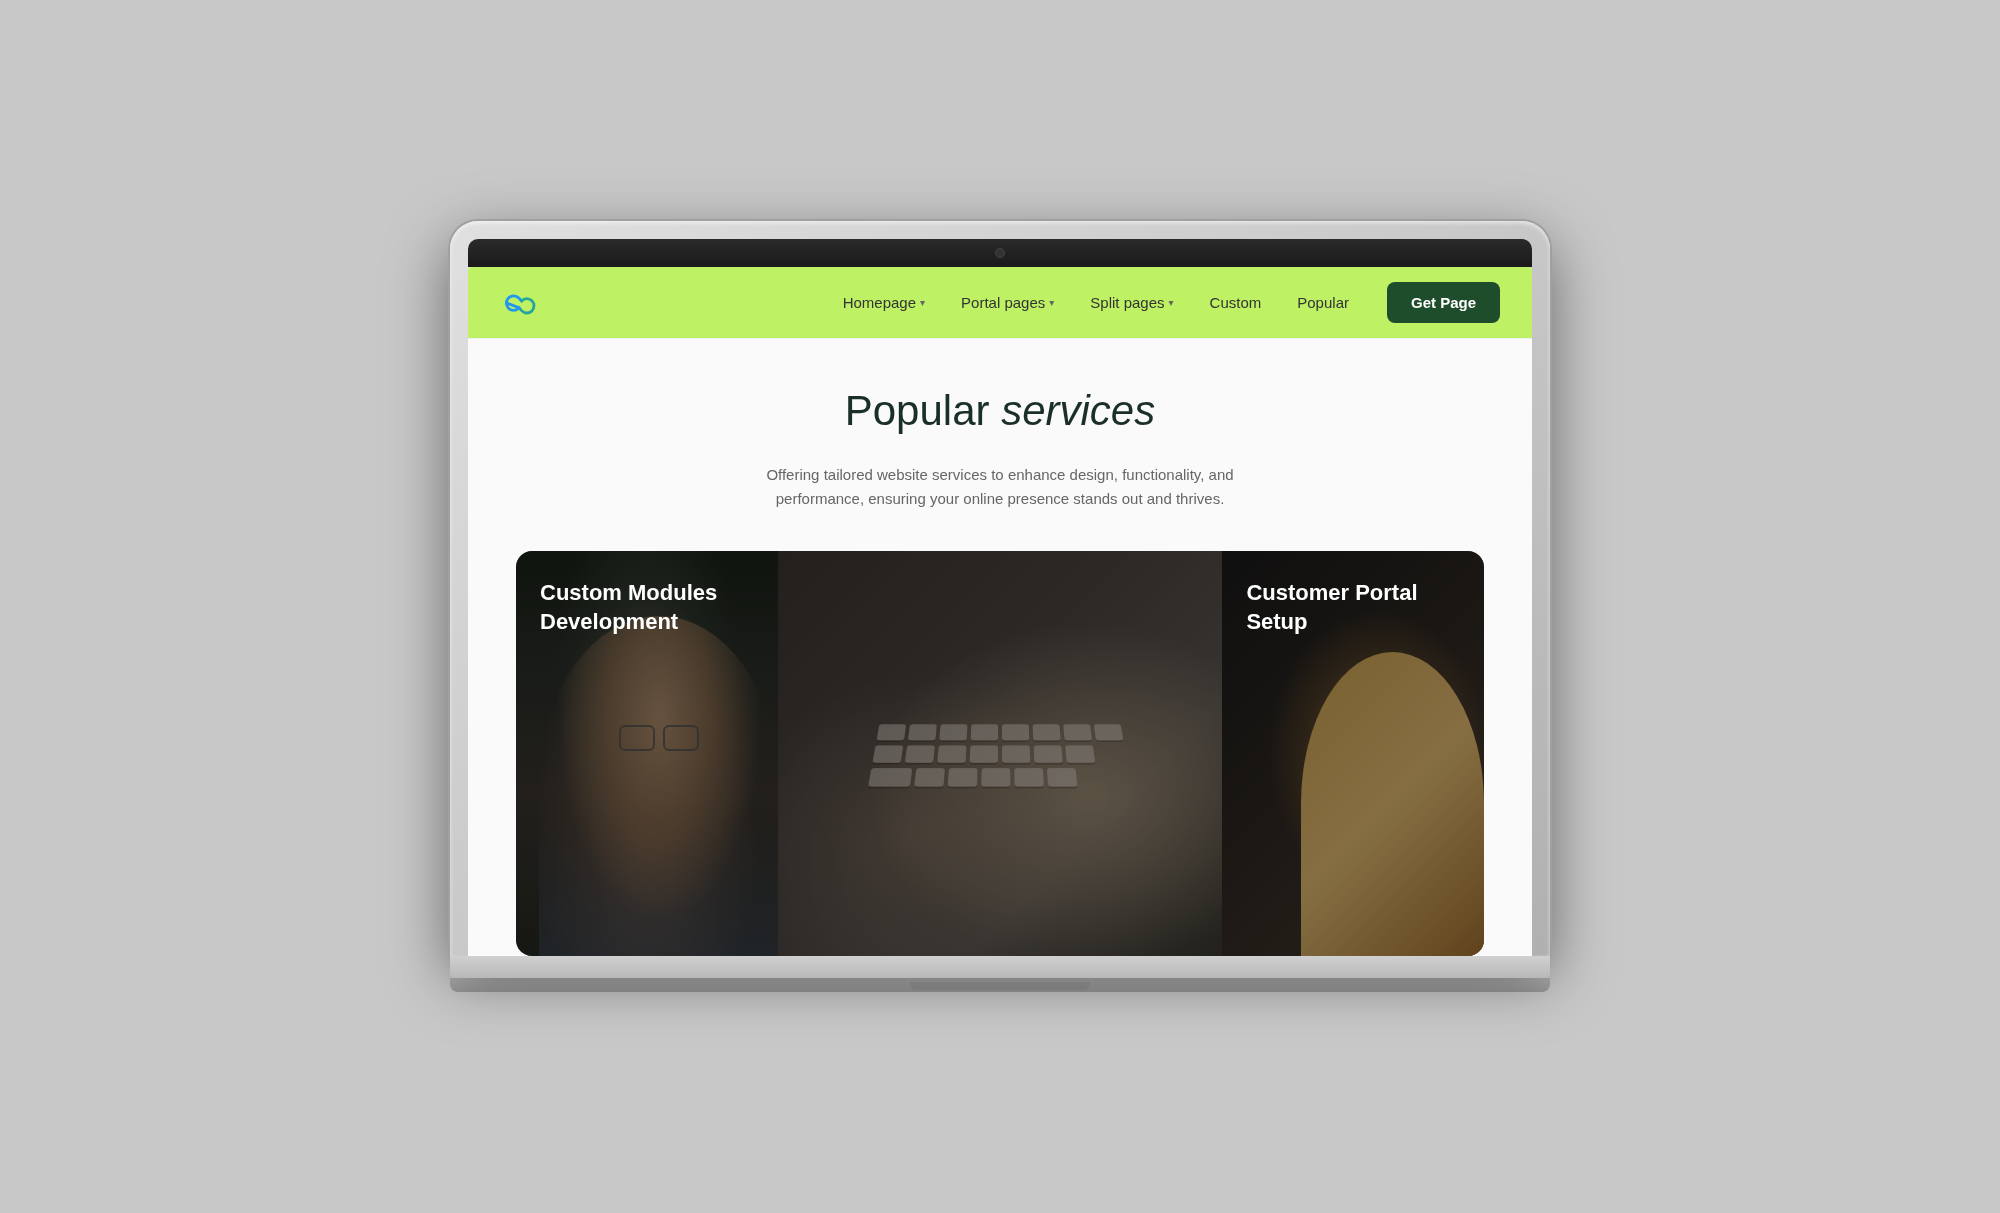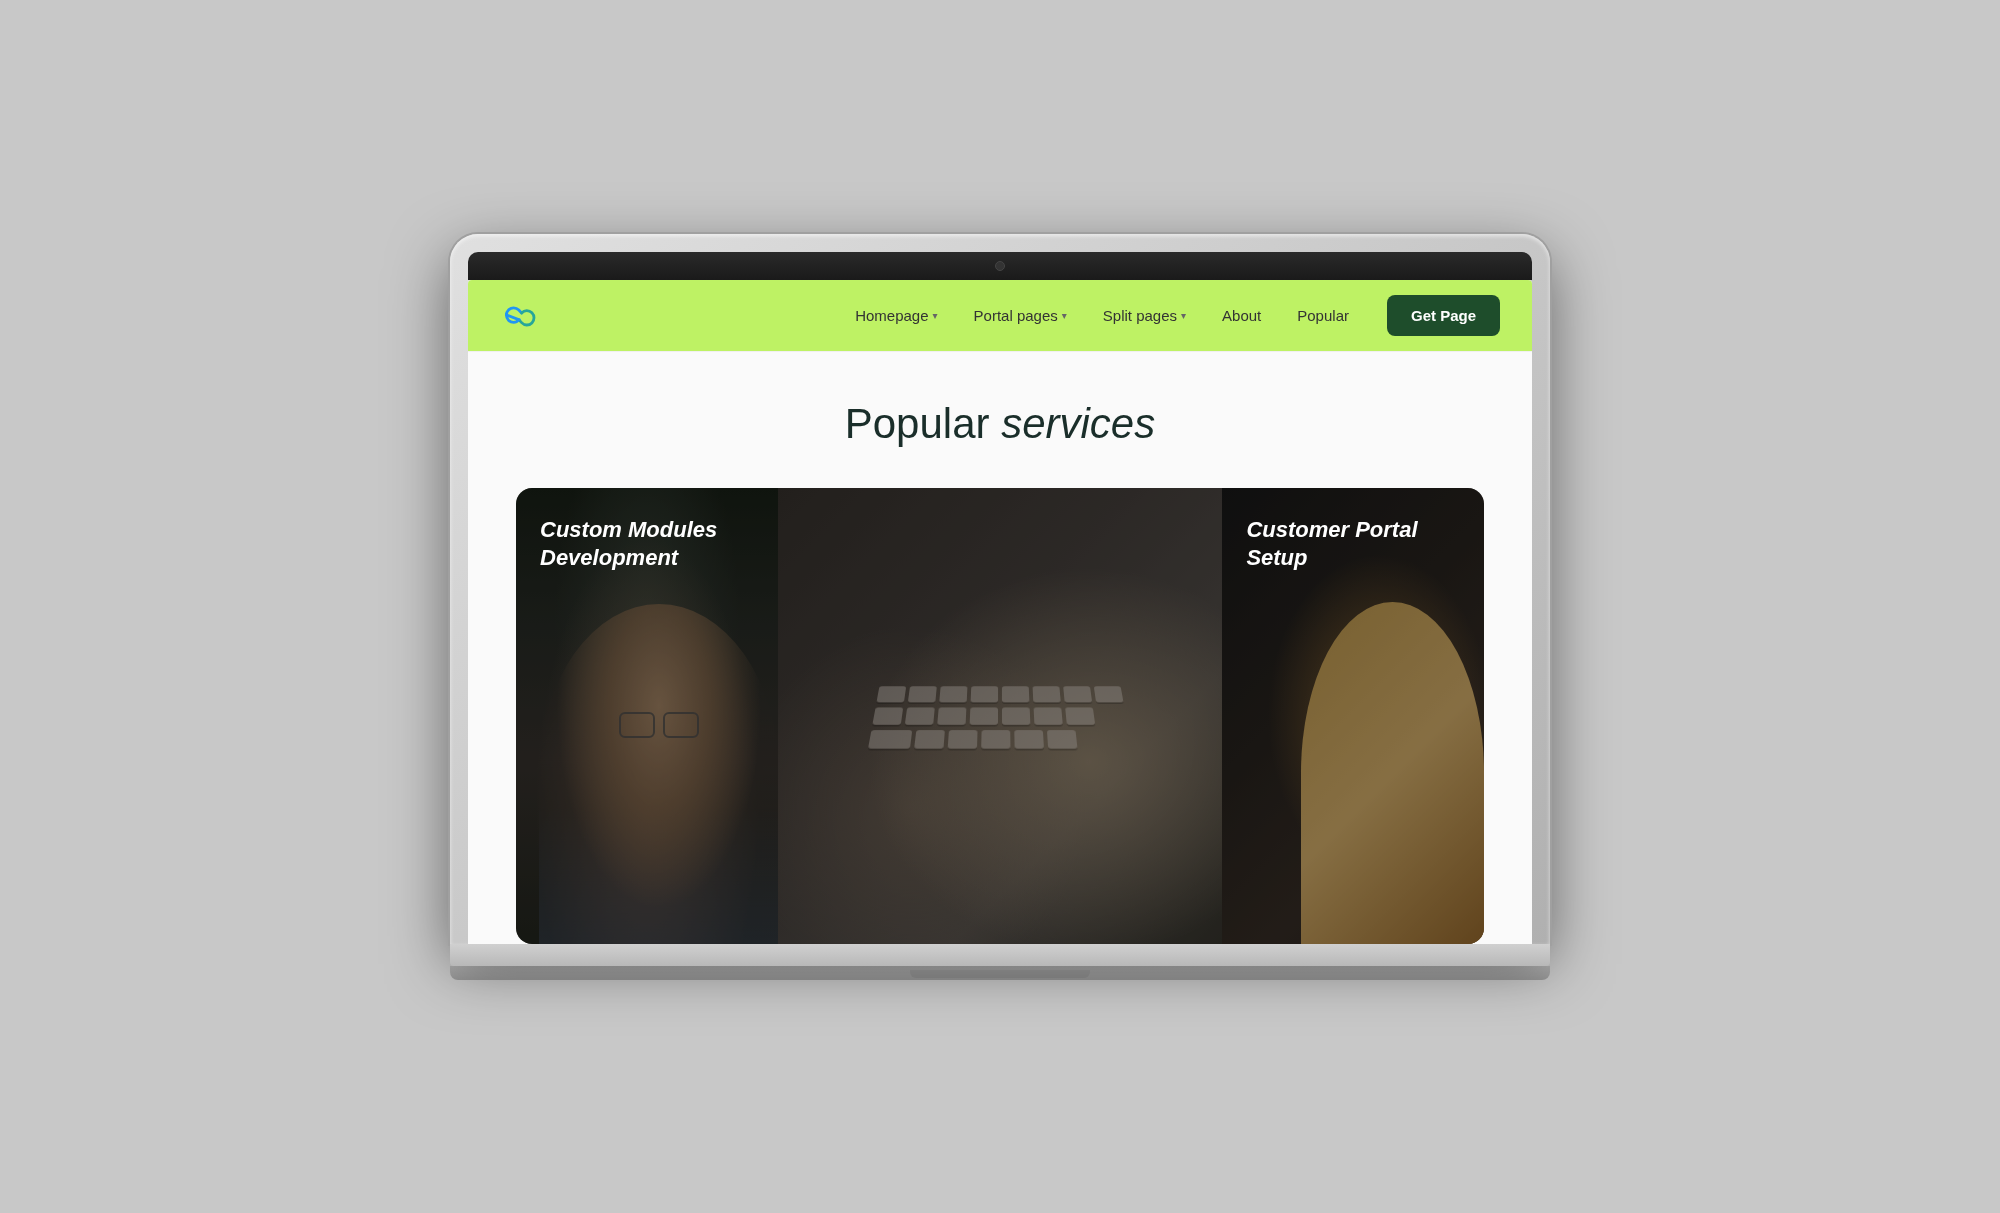--- a/index.html
+++ b/index.html
@@ -171,23 +171,22 @@
     .services-grid {
       display: grid;
       grid-template-columns: 1fr 1.7fr 1fr;
       gap: 0;
       border-radius: 16px;
       overflow: hidden;
     }
 
     .service-card {
       position: relative;
-      height: 456px;
+      height: 405px;
       overflow: hidden;
-      font-style: italic;
     }
 
     .keyboard-visual {
       position: absolute;
       bottom: 30%;
       left: 0;
       right: 0;
       height: 40%;
       display: flex;
       align-items: center;
@@ -405,36 +404,37 @@
           </div>
           <div class="nav-link">
             <span>Portal pages</span>
             <span class="nav-chevron">▾</span>
           </div>
           <div class="nav-link">
             <span>Split pages</span>
             <span class="nav-chevron">▾</span>
           </div>
           <div class="nav-link">
-            <span>About</span>
+            <span>Custom</span>
           </div>
           <div class="nav-link">
             <span>Popular</span>
           </div>
         </div>
 
         <button class="get-theme-btn">Get Page</button>
       </nav>
 
       <div class="main-content">
         <div class="section-header">
           <h1 class="section-title">
             <span>Popular</span>
             <em>services</em>
           </h1>
+          <p class="section-subtitle">Offering tailored website services to enhance design, functionality, and performance, ensuring your online presence stands out and thrives.</p>
         </div>
 
         <div class="services-grid">
 
           <div class="service-card card-1">
             <div class="photo-sim-1"></div>
             <div class="face-sim">
               <div class="face-sim-inner"></div>
               <div class="glasses"></div>
             </div>

